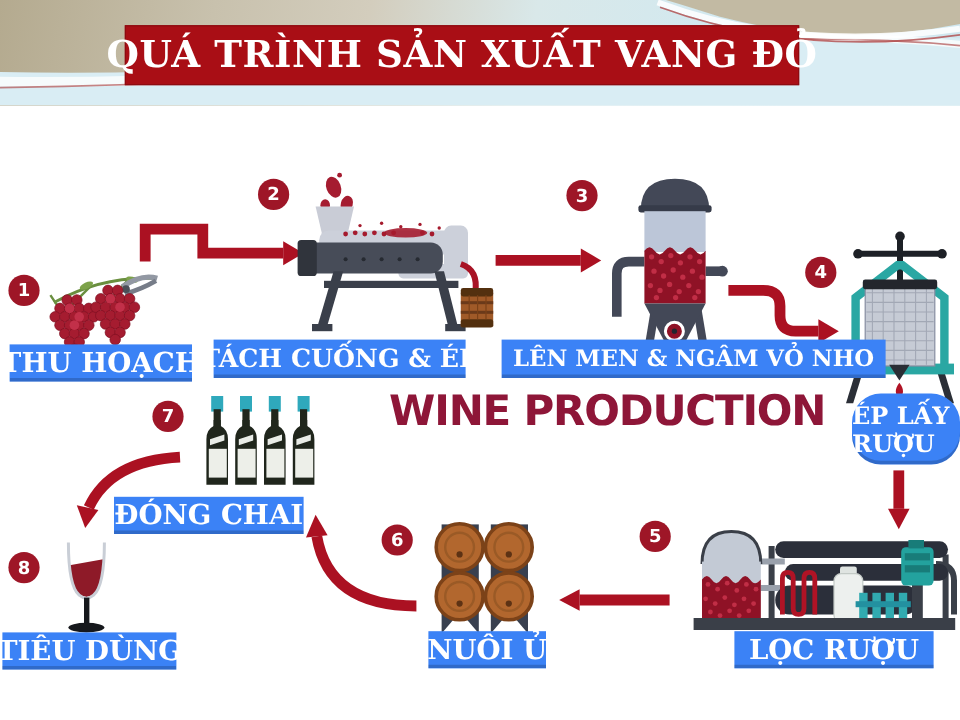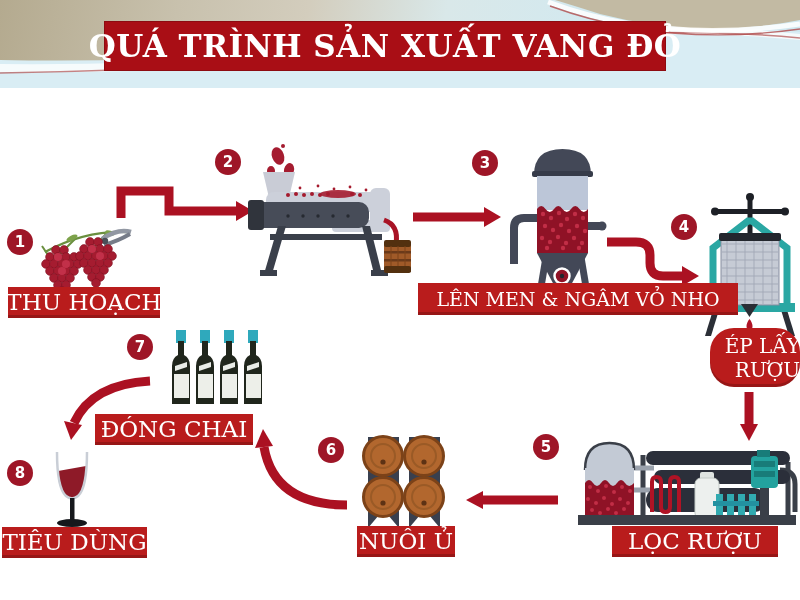--- a/index.html
+++ b/index.html
@@ -21,22 +21,22 @@
   }
   
   .diagram-svg{position:absolute;left:0;top:0;}
   .badge{
     position:absolute;width:26px;height:26px;border-radius:50%;
     background:#9e1627;color:#ffffff;
     font-family:"DejaVu Sans","Liberation Sans",sans-serif;font-weight:bold;font-size:15px;
     display:flex;align-items:center;justify-content:center;
   }
   .label{
-    position:absolute;background:#b91c1c;color:#ffffff;font-weight:normal;
-    display:flex;align-items:center;justify-content:center;text-align:right;
+    position:absolute;background:#3b82f6;color:#ffffff;font-weight:bold;
+    display:flex;align-items:center;justify-content:center;text-align:left;
     line-height:1.2;white-space:nowrap;
     box-shadow:inset 0 -3px 0 rgba(0,0,0,.18);
   }
   .label.wrap{white-space:normal;border-radius:24px;}
   .subtitle{
     position:absolute;left:320px;top:322px;width:372px;height:42px;
     display:flex;align-items:center;justify-content:center;
     font-family:"DejaVu Sans","Liberation Sans",sans-serif;font-weight:bold;
     font-size:35px;color:#8e1638;white-space:nowrap;letter-spacing:-1px;
   }
@@ -371,21 +371,23 @@
   <div class="badge" style="left:7px;top:229px">1</div>
   <div class="badge" style="left:215px;top:149px">2</div>
   <div class="badge" style="left:472px;top:150px">3</div>
   <div class="badge" style="left:671px;top:214px">4</div>
   <div class="badge" style="left:533px;top:434px">5</div>
   <div class="badge" style="left:318px;top:437px">6</div>
   <div class="badge" style="left:127px;top:334px">7</div>
   <div class="badge" style="left:7px;top:460px">8</div>
 
   <div class="label" style="left:8px;top:287px;width:152px;height:31px;font-size:23px">THU HOẠCH</div>
+  <div class="label" style="left:178px;top:283px;width:210px;height:32px;font-size:21px">TÁCH CUỐNG &amp; ÉP</div>
   <div class="label" style="left:418px;top:283px;width:320px;height:32px;font-size:19px">LÊN MEN &amp; NGÂM VỎ NHO</div>
   <div class="label wrap" style="left:710px;top:328px;width:90px;height:59px;font-size:20px">ÉP LẤY RƯỢU</div>
   <div class="label" style="left:612px;top:526px;width:166px;height:31px;font-size:23px">LỌC RƯỢU</div>
   <div class="label" style="left:357px;top:526px;width:98px;height:31px;font-size:23px">NUÔI Ủ</div>
   <div class="label" style="left:95px;top:414px;width:158px;height:31px;font-size:23px">ĐÓNG CHAI</div>
   <div class="label" style="left:2px;top:527px;width:145px;height:31px;font-size:23px">TIÊU DÙNG</div>
 
+  <div class="subtitle">WINE PRODUCTION</div>
 
 </div>
 
 </body></html>

